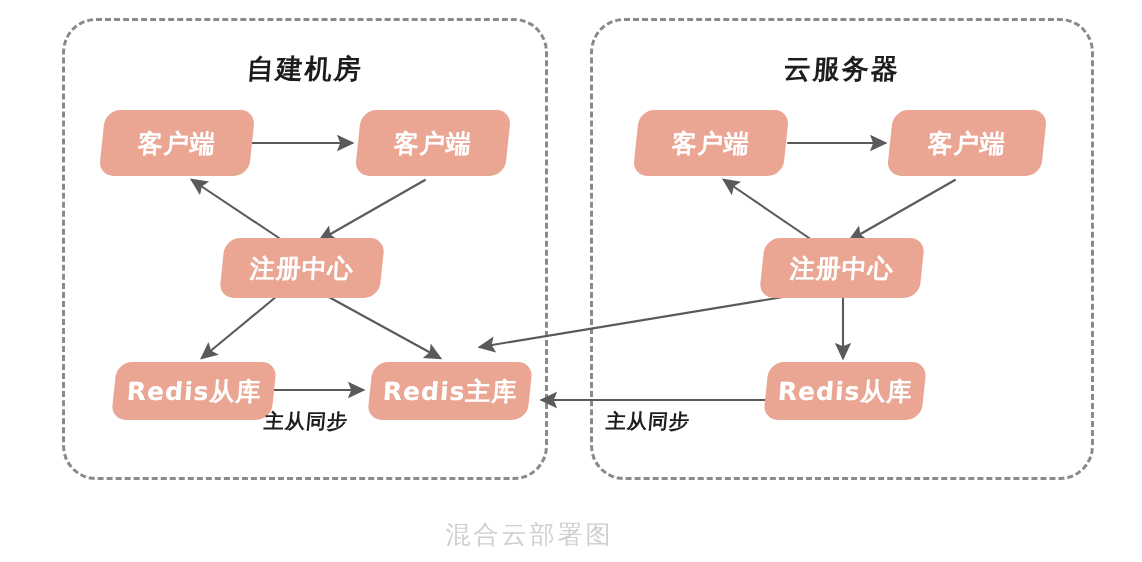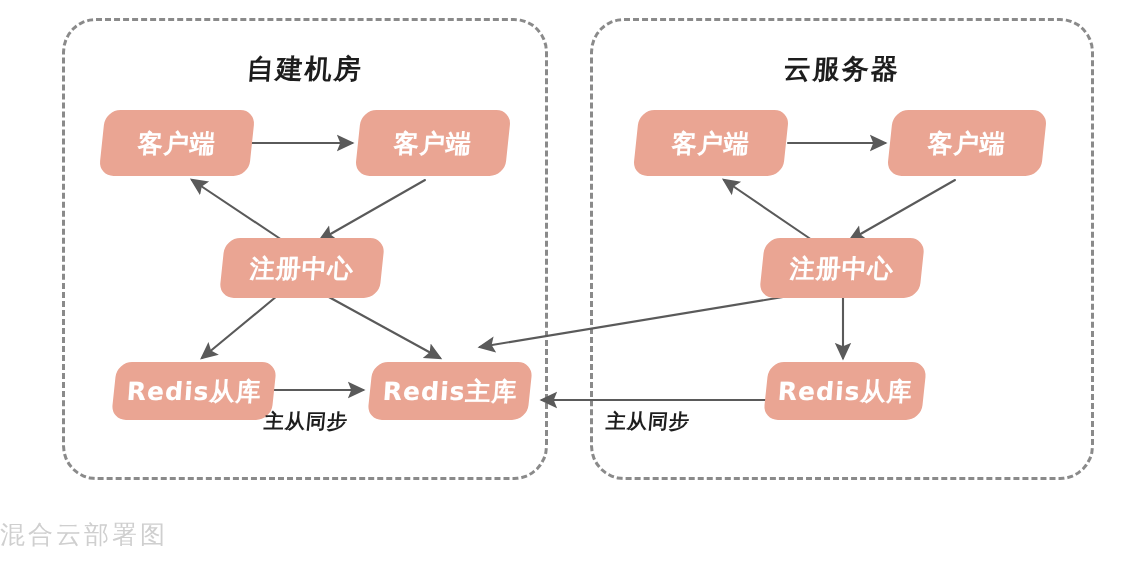--- a/index.html
+++ b/index.html
@@ -69,21 +69,21 @@
     letter-spacing:1px;
     white-space:nowrap;
     transform:skewX(-5deg);
   }
 
   
   .caption{
     position:absolute;
     left:0;width:1059px;
     top:518px;
-    text-align:left;
+    text-align:center;
     font-size:25px;
     color:#cfcfcf;
     letter-spacing:3px;
     font-weight:400;
   }
 </style>
 </head>
 <body>
 
 <div id="stage">

